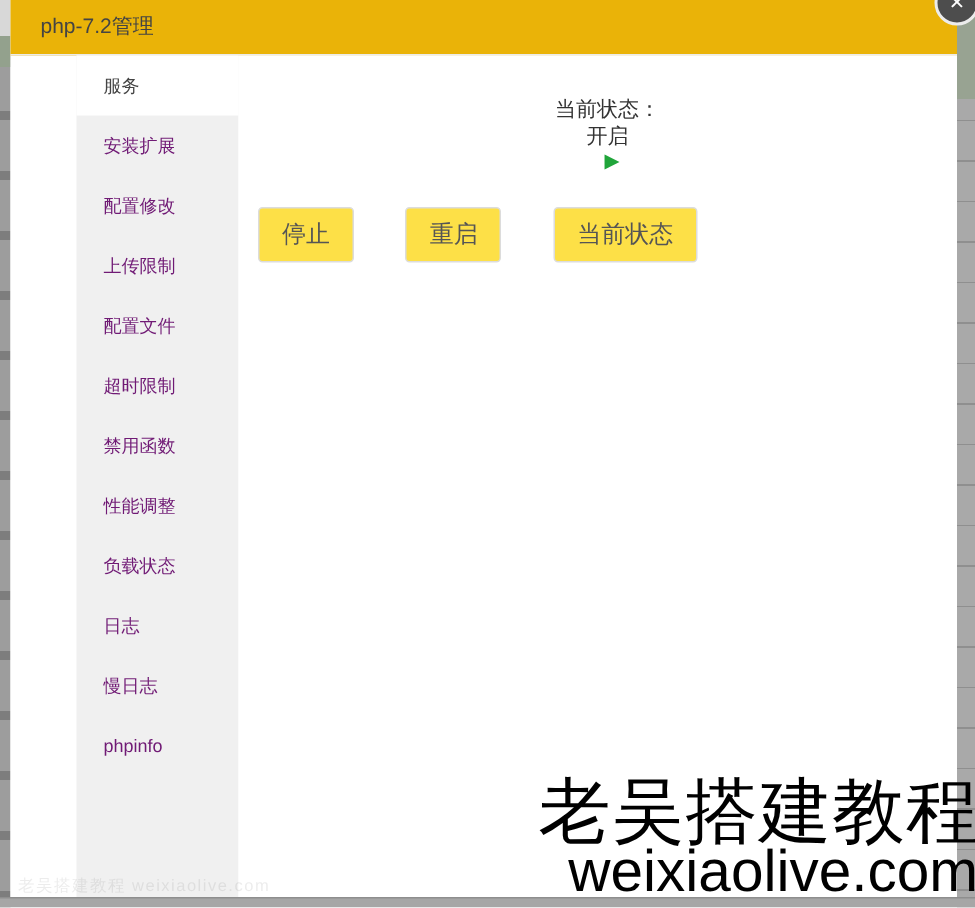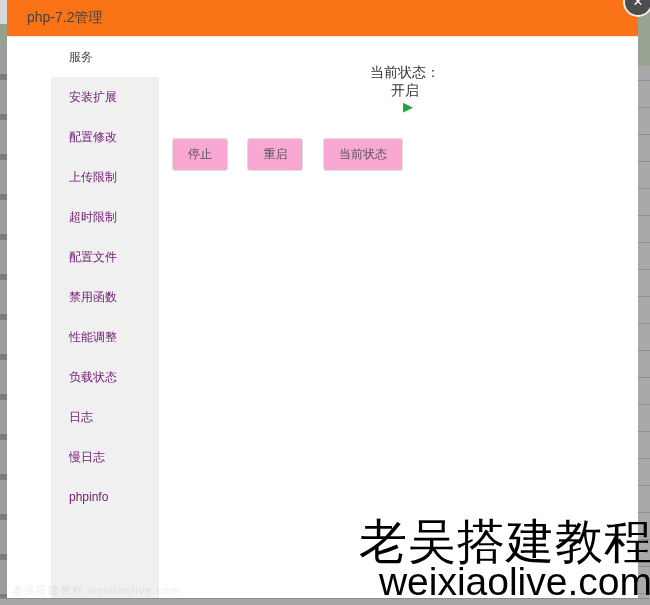--- a/index.html
+++ b/index.html
@@ -29,21 +29,21 @@
     position:absolute; left:0; bottom:0; width:650px; height:7px; z-index:2;
     background:#a6a6a6; border-top:1px solid #8e8e8e;
   }
 
   
   .modal {
     position:absolute; left:7px; top:0; width:631px; height:598px;
     background:#fff; z-index:2;
   }
   .modal-header {
-    height:37px; background:#f97316; border-bottom:1px solid #ebebeb;
+    height:37px; background:#eab308; border-bottom:1px solid #ebebeb;
     display:flex; align-items:center; padding-left:20px;
     font-size:14px; color:#444;
   }
   .close-btn {
     position:absolute; left:623px; top:-13px; width:30px; height:30px;
     border-radius:50%; background:#4d4d4d; border:2px solid #ececec;
     color:#fff; font-size:13px; line-height:26px; text-align:center;
     z-index:6; cursor:pointer; padding:0;
     font-family:"Liberation Sans","DejaVu Sans",sans-serif;
   }
@@ -57,23 +57,23 @@
     font-size:12px; color:#701a75; cursor:pointer; white-space:nowrap;
   }
   .side-item.active { background:#fff; color:#444; }
 
   
   .content { flex:1; padding:27px 0 0 13px; background:#fff; }
   .status-row { display:flex; align-items:center; font-size:14px; color:#333;flex-direction:column; }
   .play-icon { color:#20a53a; font-size:13px; margin-left:6px; line-height:1; }
   .btn-row { margin-top:25px; }
   .btn {
-    display:inline-block; background:#f9a8d4; border:1px solid #dcdcdc;
-    border-radius:3px; padding:7px 15px; font-size:12px; color:#555;
-    margin-right:15px; cursor:pointer;
+    display:inline-block; background:#fde047; border:1px solid #dcdcdc;
+    border-radius:3px; padding:7px 15px; font-size:16px; color:#555;
+    margin-right:30px; cursor:pointer;
     font-family:"Liberation Sans","DejaVu Sans",sans-serif;
   }
 
   
   .watermark-cn {
     position:absolute; right:-3px; bottom:39px; z-index:10;
     font-size:48px; color:#000; white-space:nowrap; line-height:1;
     letter-spacing:1px; pointer-events:none;
   }
   .watermark-domain {
@@ -98,22 +98,22 @@
   <div class="modal-header">
     <span>php-7.2管理</span>
   </div>
 
   <div class="modal-body">
     <div class="sidebar">
       <div class="side-item active">服务</div>
       <div class="side-item">安装扩展</div>
       <div class="side-item">配置修改</div>
       <div class="side-item">上传限制</div>
+      <div class="side-item">配置文件</div>
       <div class="side-item">超时限制</div>
-      <div class="side-item">配置文件</div>
       <div class="side-item">禁用函数</div>
       <div class="side-item">性能调整</div>
       <div class="side-item">负载状态</div>
       <div class="side-item">日志</div>
       <div class="side-item">慢日志</div>
       <div class="side-item">phpinfo</div>
     </div>
 
     <div class="content">
       <div class="status-row">

